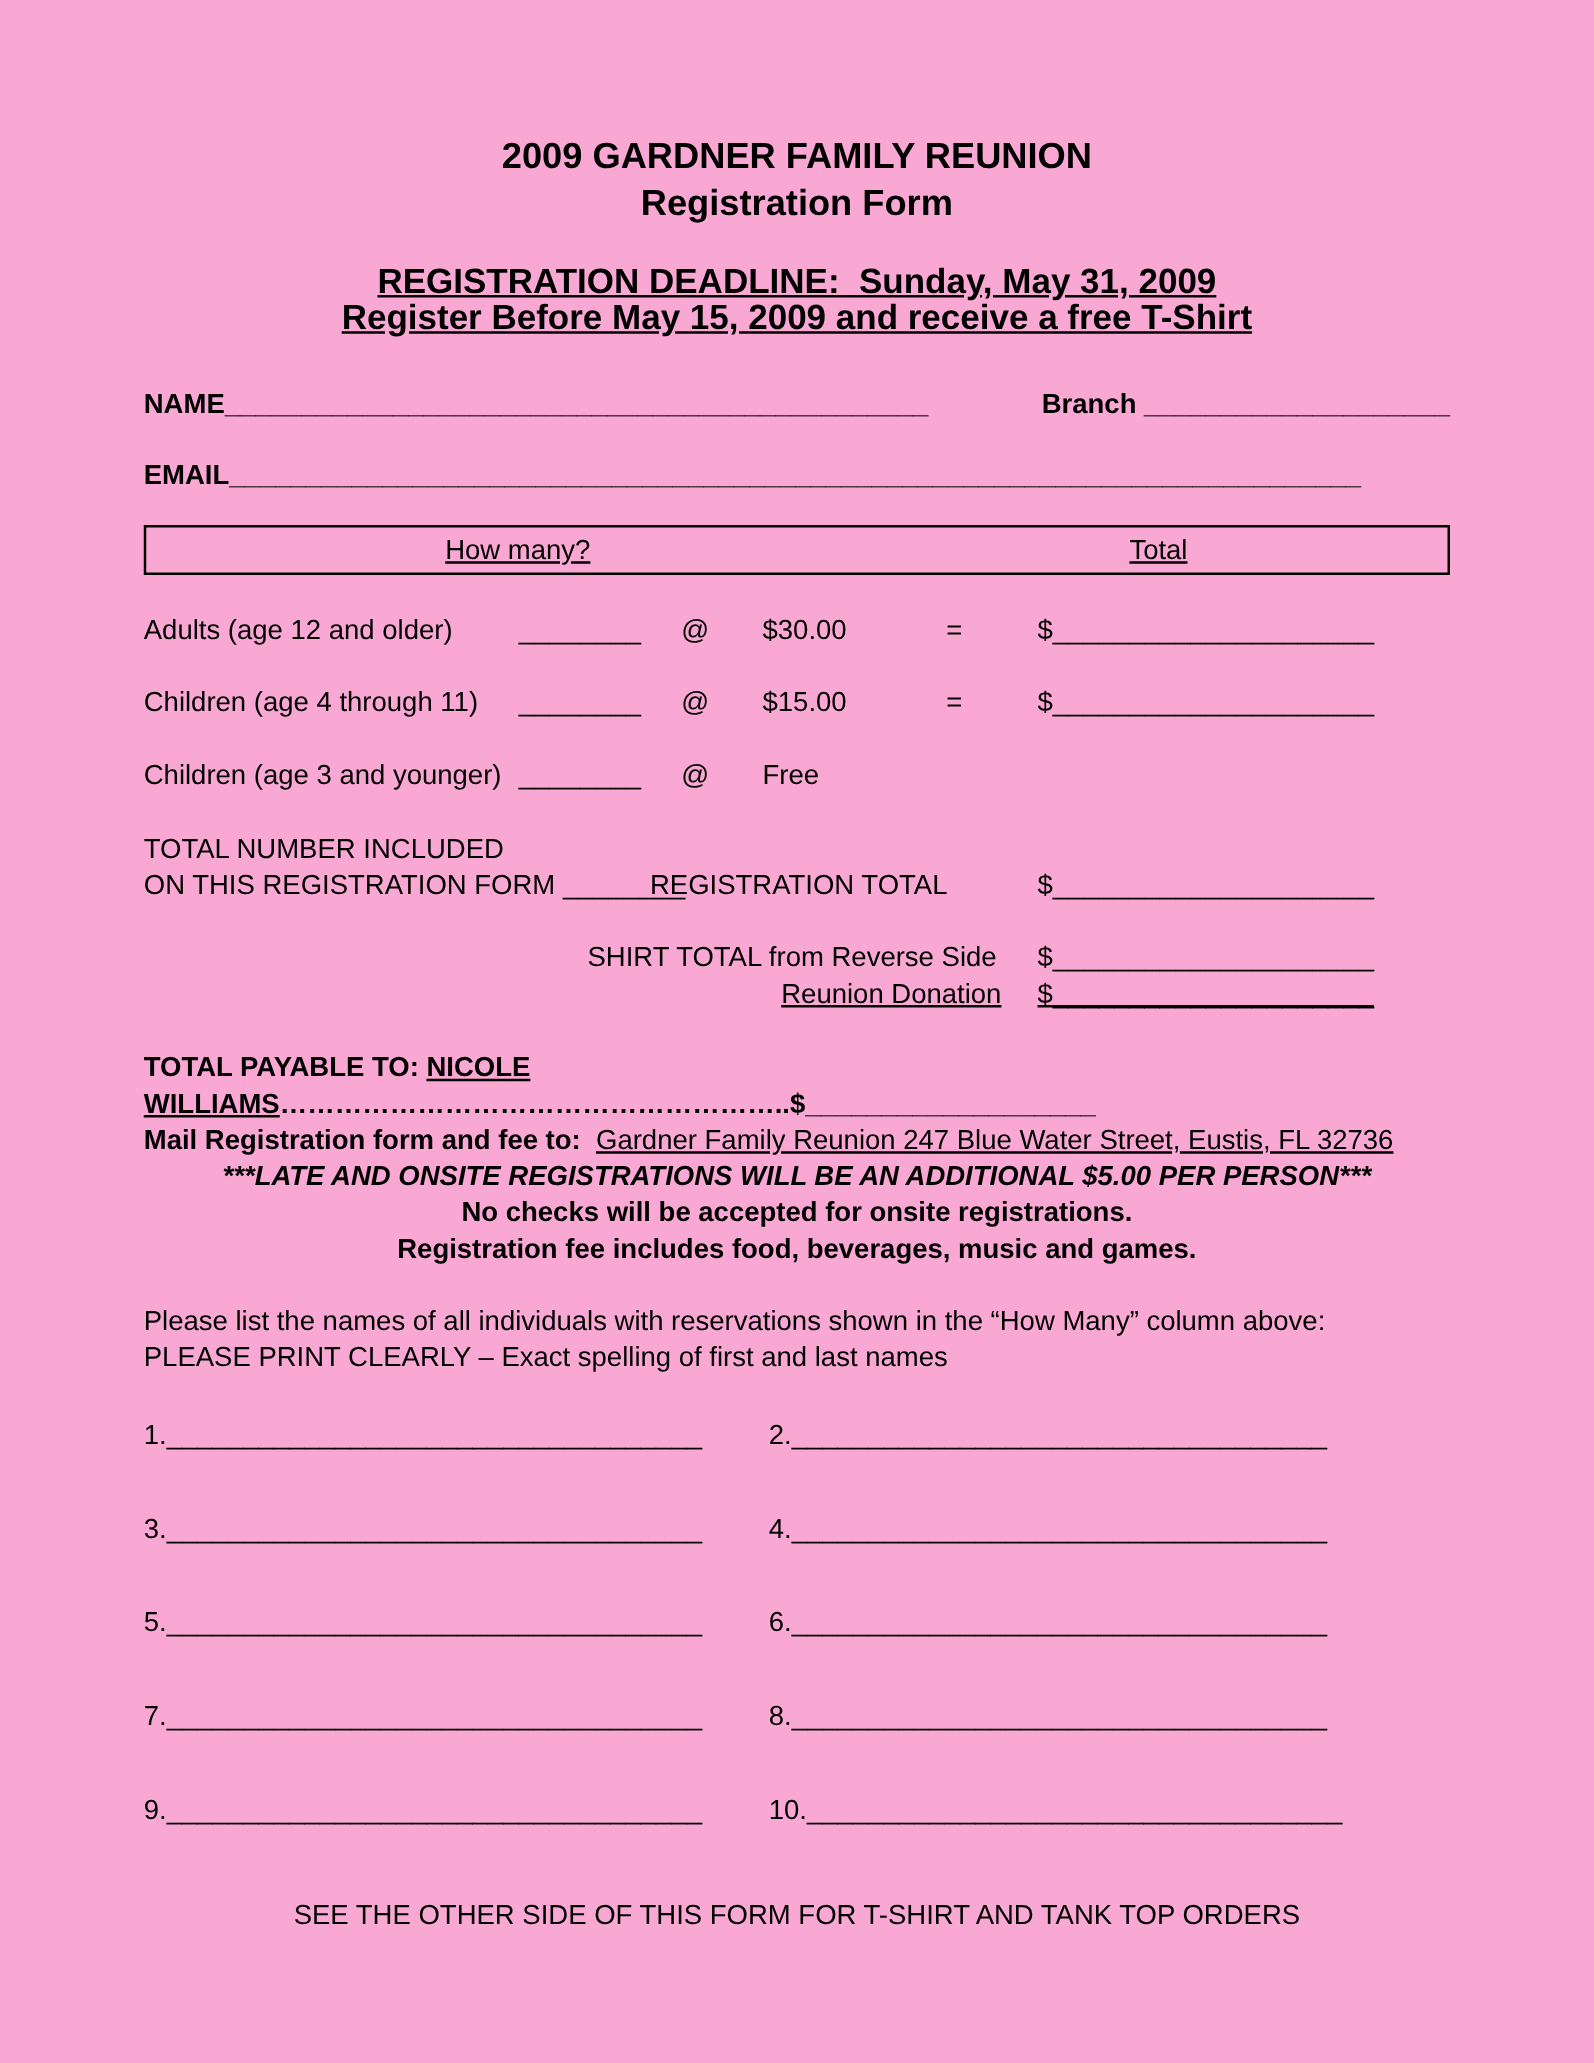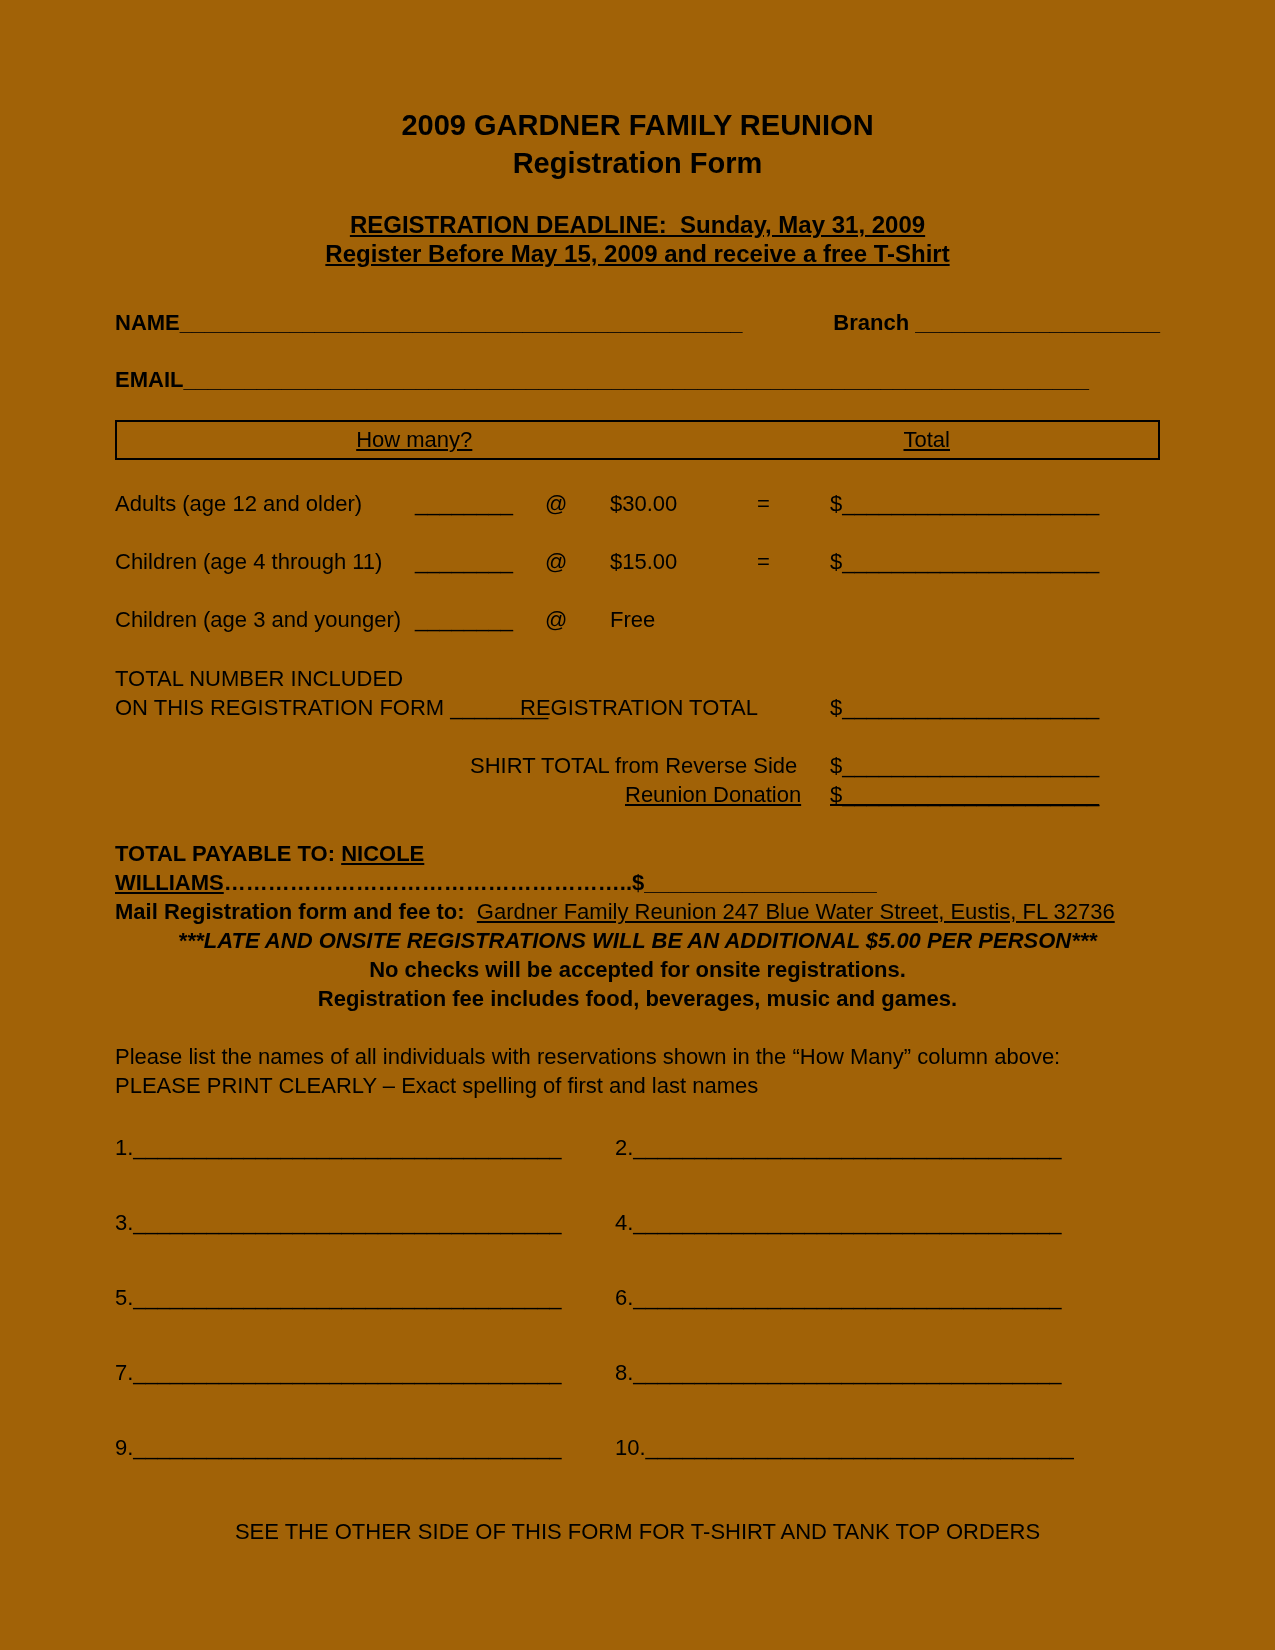--- a/index.html
+++ b/index.html
@@ -6,25 +6,25 @@
   html, body { background: #ffffff; }
   body { width: 1275px; }
   .page {
     width: 1275px;
     min-height: 1650px;
     padding: 106px 115px 40px 115px;
     font-family: "Liberation Sans", sans-serif;
     font-size: 22px;
     line-height: 29px;
     color: #000;
-    background: #a16207;
+    background: #f9a8d4;
   }
   .title { font-size: 29px; line-height: 38px; font-weight: 700; text-align: center; }
   .deadline-block { margin-top: 28px; }
-  .deadline-line { font-size: 24px; font-weight: 700; text-align: center; }
+  .deadline-line { font-size: 28px; font-weight: 700; text-align: center; }
   .deadline-line span { text-decoration: underline; white-space: pre-wrap; }
   .contact-name { margin-top: 40px; display: flex; justify-content: space-between; font-weight: 700; align-items: center; }
   .contact-email { margin-top: 28px; font-weight: 700; }
   .blank { letter-spacing: 0; }
   .header-box { margin-top: 26px; border: 2px solid #000; display: flex; padding: 3px 16px 4px 0; }
   .header-box .hb-left { width: 58%; text-align: center; }
   .header-box .hb-right { width: 42%; text-align: center; }
   .header-box span span { text-decoration: underline; }
   .price-row { display: grid; grid-template-columns: 300px 130px 65px 147px 73px 1fr; margin-top: 29px; white-space: nowrap; }
   .price-row.first { }

